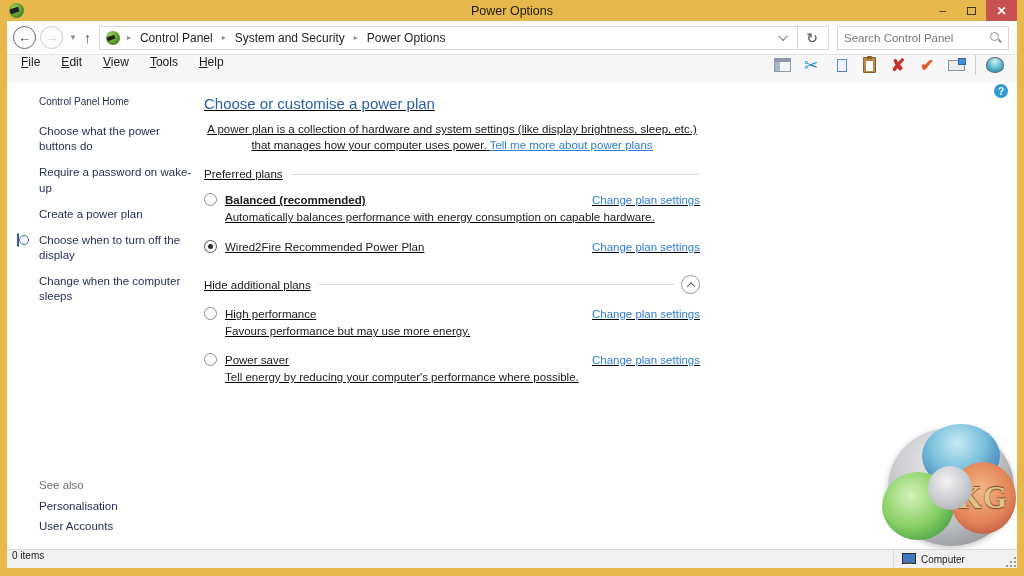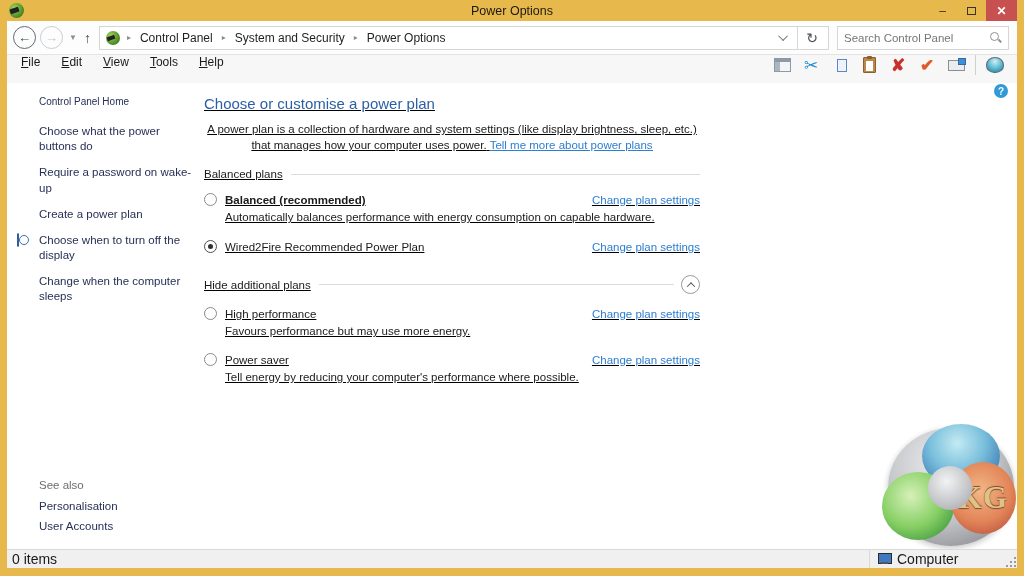--- a/index.html
+++ b/index.html
@@ -98,23 +98,23 @@
   .plan-row { display:flex; align-items:center; }
   .radio { width:13px; height:13px; border:1px solid #8a8a8a; border-radius:50%; background:#fff; margin-right:8px; flex:0 0 auto; position:relative; cursor:pointer; }
   .radio.checked { border-color:#4f4f4f; }
   .radio.checked::after { content:""; position:absolute; left:3px; top:3px; width:5px; height:5px; border-radius:50%; background:#2f2f2f; }
   .plan-name { font-size:11.5px; color:#1a1a1a; }
   .plan-name.bold { font-weight:bold; }
   .plan-link { margin-left:auto; font-size:11.5px; color:#2d7dd2; cursor:pointer; }
   .plan-desc { margin:5px 0 0 21px; font-size:11.5px; color:#1a1a1a; }
 
   
-  .statusbar { height:19px; background:#f0f0f1; border-top:1px solid #d9d9d9; display:flex; align-items:center; font-size:14px; color:#1a1a1a; flex:0 0 auto; position:relative; }
+  .statusbar { height:19px; background:#f0f0f1; border-top:1px solid #d9d9d9; display:flex; align-items:flex-start; font-size:10px; color:#1a1a1a; flex:0 0 auto; position:relative; }
   .sb-count { padding-left:5px; }
-  .sb-right { margin-left:auto; display:flex; align-items:center; height:100%; border-left:1px solid #d9d9d9; width:148px; padding-left:8px; }
+  .sb-right { margin-left:auto; display:flex; align-items:center; height:100%; border-left:1px solid #d9d9d9; width:124px; padding-left:8px; }
   .ico-computer { width:14px; height:12px; position:relative; margin-right:5px; }
   .ico-computer::before { content:""; position:absolute; left:0; top:0; width:12px; height:9px; background:#3f79c0; border:1px solid #2b2b2b; }
   .ico-computer::after { content:""; position:absolute; left:3px; top:9px; width:7px; height:2px; background:#555; }
   .grip { position:absolute; right:1px; bottom:1px; width:10px; height:10px; }
   .grip i { position:absolute; width:2px; height:2px; background:#9b9b9b; }
   .grip i:nth-child(1){ right:0; bottom:0; } .grip i:nth-child(2){ right:4px; bottom:0; } .grip i:nth-child(3){ right:8px; bottom:0; }
   .grip i:nth-child(4){ right:0; bottom:4px; } .grip i:nth-child(5){ right:4px; bottom:4px; } .grip i:nth-child(6){ right:0; bottom:8px; }
 
   
   .kg-logo { position:absolute; right:3px; bottom:3px; width:126px; height:118px; z-index:40; opacity:0.92; pointer-events:none; }
@@ -220,21 +220,21 @@
         <div class="sa-link">User Accounts</div>
       </div>
     </div>
 
     <div class="main">
       <h1 class="page-title">Choose or customise a power plan</h1>
       <p class="intro"><span>A power plan is a collection of hardware and system settings (like display brightness, sleep, etc.) that manages how your computer uses power.</span>
         <a>Tell me more about power plans</a></p>
 
       <div class="group-hdr">
-        <span class="lbl">Balanced plans</span>
+        <span class="lbl">Preferred plans</span>
         <span class="rule"></span>
       </div>
 
       <div class="plan">
         <div class="plan-row">
           <span class="radio"></span>
           <span class="plan-name bold">Balanced (recommended)</span>
           <span class="plan-link">Change plan settings</span>
         </div>
         <div class="plan-desc">Automatically balances performance with energy consumption on capable hardware.</div>

